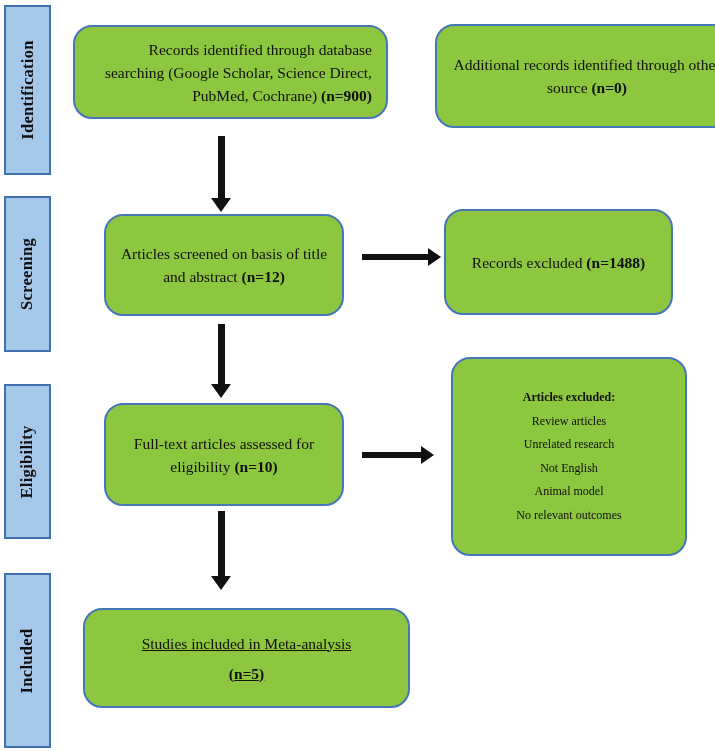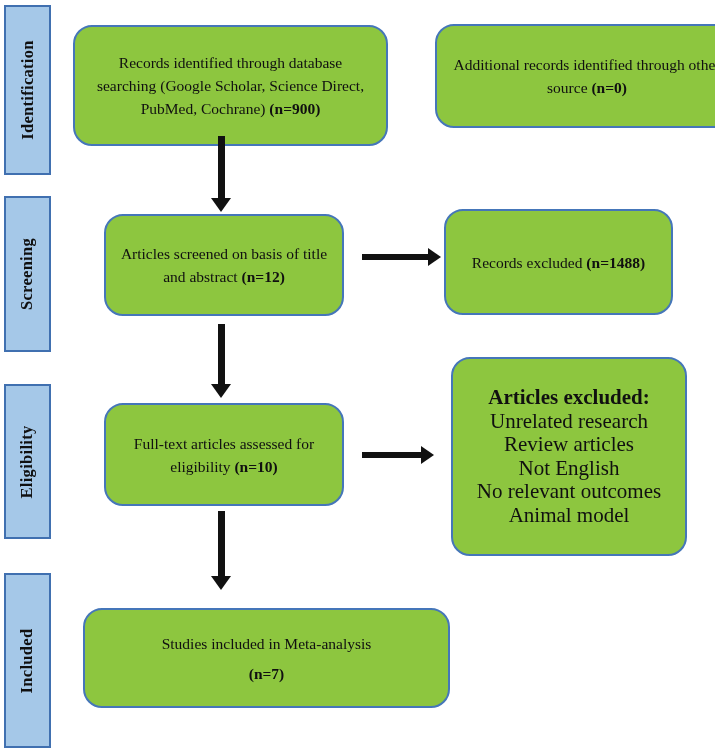--- a/index.html
+++ b/index.html
@@ -63,27 +63,27 @@
     position:absolute;right:0;top:0;width:0;height:0;
     border-top:9px solid transparent;border-bottom:9px solid transparent;
     border-left:13px solid var(--arrow-black);
   }
   
   #stage-identification{top:5px;height:170px;}
   #stage-screening{top:196px;height:156px;}
   #stage-eligibility{top:384px;height:155px;}
   #stage-included{top:573px;height:175px;}
 
-  #box-records-identified{left:73px;top:25px;width:315px;height:121px;}
+  #box-records-identified{left:73px;top:25px;width:315px;height:94px;text-align:right;}
   #box-additional-records{left:403px;top:24px;width:304px;height:104px;margin-left:32px;}
   #box-articles-screened{left:104px;top:214px;width:240px;height:102px;}
   #box-records-excluded{left:444px;top:209px;width:229px;height:106px;}
   #box-fulltext-assessed{left:104px;top:403px;width:240px;height:103px;}
-  #box-articles-excluded{left:451px;top:357px;width:236px;height:199px;font-size:21px;line-height:23.5px;}
-  #box-studies-included{left:83px;top:608px;width:367px;height:100px;gap:7px;}
+  #box-articles-excluded{left:451px;top:357px;width:236px;height:199px;font-size:12px;line-height:23.5px;}
+  #box-studies-included{left:83px;top:608px;width:327px;height:100px;gap:7px;text-decoration:underline;}
 
   #arrow-identification-screening{left:211px;top:136px;height:76px;}
   #arrow-identification-screening .shaft{height:62px;}
   #arrow-screening-eligibility{left:211px;top:324px;height:74px;}
   #arrow-screening-eligibility .shaft{height:60px;}
   #arrow-eligibility-included{left:211px;top:511px;height:79px;}
   #arrow-eligibility-included .shaft{height:65px;}
   #arrow-screened-excluded{left:362px;top:248px;width:79px;}
   #arrow-screened-excluded .shaft{width:66px;}
   #arrow-fulltext-excluded{left:362px;top:446px;width:72px;}
@@ -123,31 +123,31 @@
     <div><span>Records excluded </span><span class="b">(n=1488)</span></div>
   </div>
 
   <div class="gbox" id="box-fulltext-assessed">
     <div><span>Full-text articles assessed for eligibility </span><span class="b">(n=10)</span></div>
   </div>
 
   <div class="gbox" id="box-articles-excluded">
     <div class="b">Articles excluded:</div>
     <div>
+        <div>Review articles</div>
         <div>Unrelated research</div>
-        <div>Review articles</div>
         <div>Not English</div>
+        <div>Animal model</div>
         <div>No relevant outcomes</div>
-        <div>Animal model</div>
       </div>
   </div>
 
   <div class="gbox" id="box-studies-included">
     <div>Studies included in Meta-analysis</div>
-    <div class="b">(n=7)</div>
+    <div class="b">(n=5)</div>
   </div>
 
   <div class="varrow" id="arrow-identification-screening">
     <div class="shaft"></div>
     <div class="head"></div>
   </div>
   <div class="varrow" id="arrow-screening-eligibility">
     <div class="shaft"></div>
     <div class="head"></div>
   </div>

